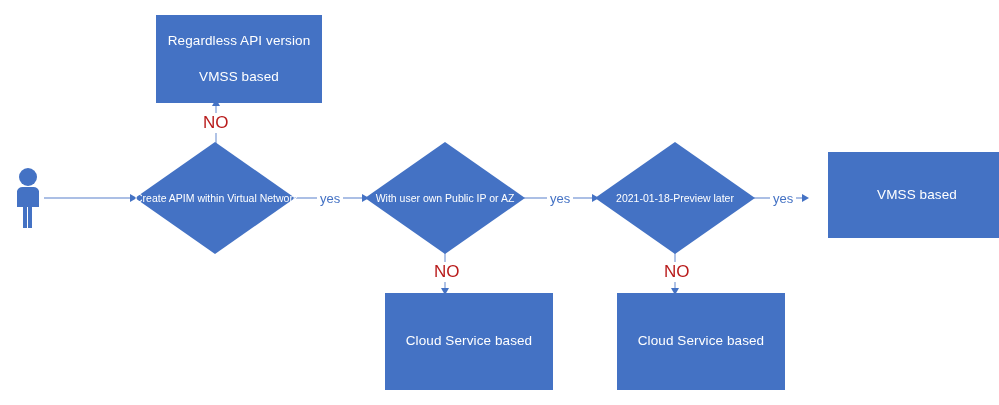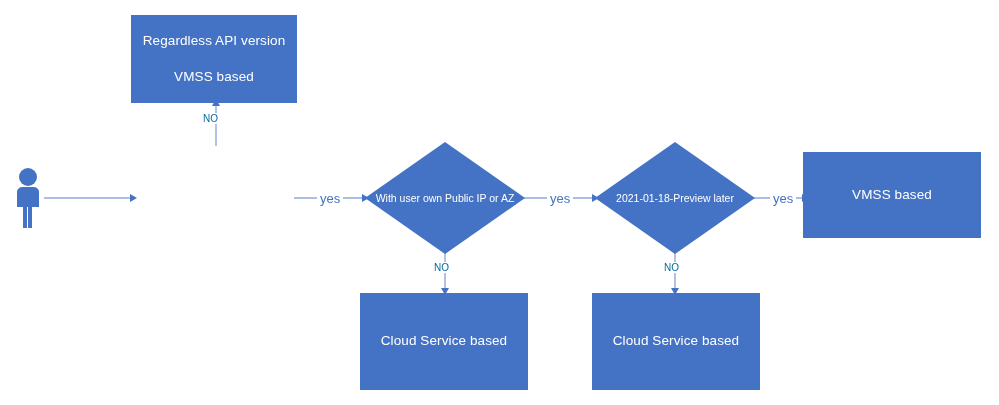--- a/index.html
+++ b/index.html
@@ -17,20 +17,21 @@
   }
   .node {
     position: absolute;
     box-sizing: border-box;
     display: flex;
     flex-direction: column;
     align-items: center;
     justify-content: center;
     color: #ffffff;
     text-align: center;
+    margin-left: 25px;
   }
   .rect {
     background: #4472C4;
   }
   .rect .line {
     font-size: 13.5px;
     line-height: 1.2;
     letter-spacing: 0.1px;
     white-space: nowrap;
   }
@@ -64,22 +65,22 @@
     position: absolute;
     font-size: 13px;
     white-space: nowrap;
     background: #ffffff;
     padding: 0 3px;
   }
   .label-yes {
     color: #4472C4;
   }
   .label-no {
-    color: #0369a1;
-    font-size: 10px;
+    color: #b91c1c;
+    font-size: 17px;
   }
   .conn {
     position: absolute;
   }
   .conn svg {
     display: block;
     overflow: visible;
   }
   .actor {
     position: absolute;
@@ -156,20 +157,26 @@
   </div>
 
   <div class="node rect" style="left:360px; top:293px; width:168px; height:97px;">
     <div class="line">Cloud Service based</div>
   </div>
 
   <div class="node rect" style="left:592px; top:293px; width:168px; height:97px;">
     <div class="line">Cloud Service based</div>
   </div>
 
+  <div class="diamond-wrap" style="left:135px; top:142px; width:160px; height:112px;">
+    <svg class="diamond-shape" viewBox="0 0 160 112" preserveAspectRatio="none">
+      <polygon points="80,0 160,56 80,112 0,56" fill="#4472C4"></polygon>
+    </svg>
+    <div class="diamond-label">Create APIM within Virtual Network</div>
+  </div>
 
   <div class="diamond-wrap" style="left:365px; top:142px; width:160px; height:112px;">
     <svg class="diamond-shape" viewBox="0 0 160 112" preserveAspectRatio="none">
       <polygon points="80,0 160,56 80,112 0,56" fill="#4472C4"></polygon>
     </svg>
     <div class="diamond-label">With user own Public IP or AZ</div>
   </div>
 
   <div class="diamond-wrap" style="left:595px; top:142px; width:160px; height:112px;">
     <svg class="diamond-shape" viewBox="0 0 160 112" preserveAspectRatio="none">

